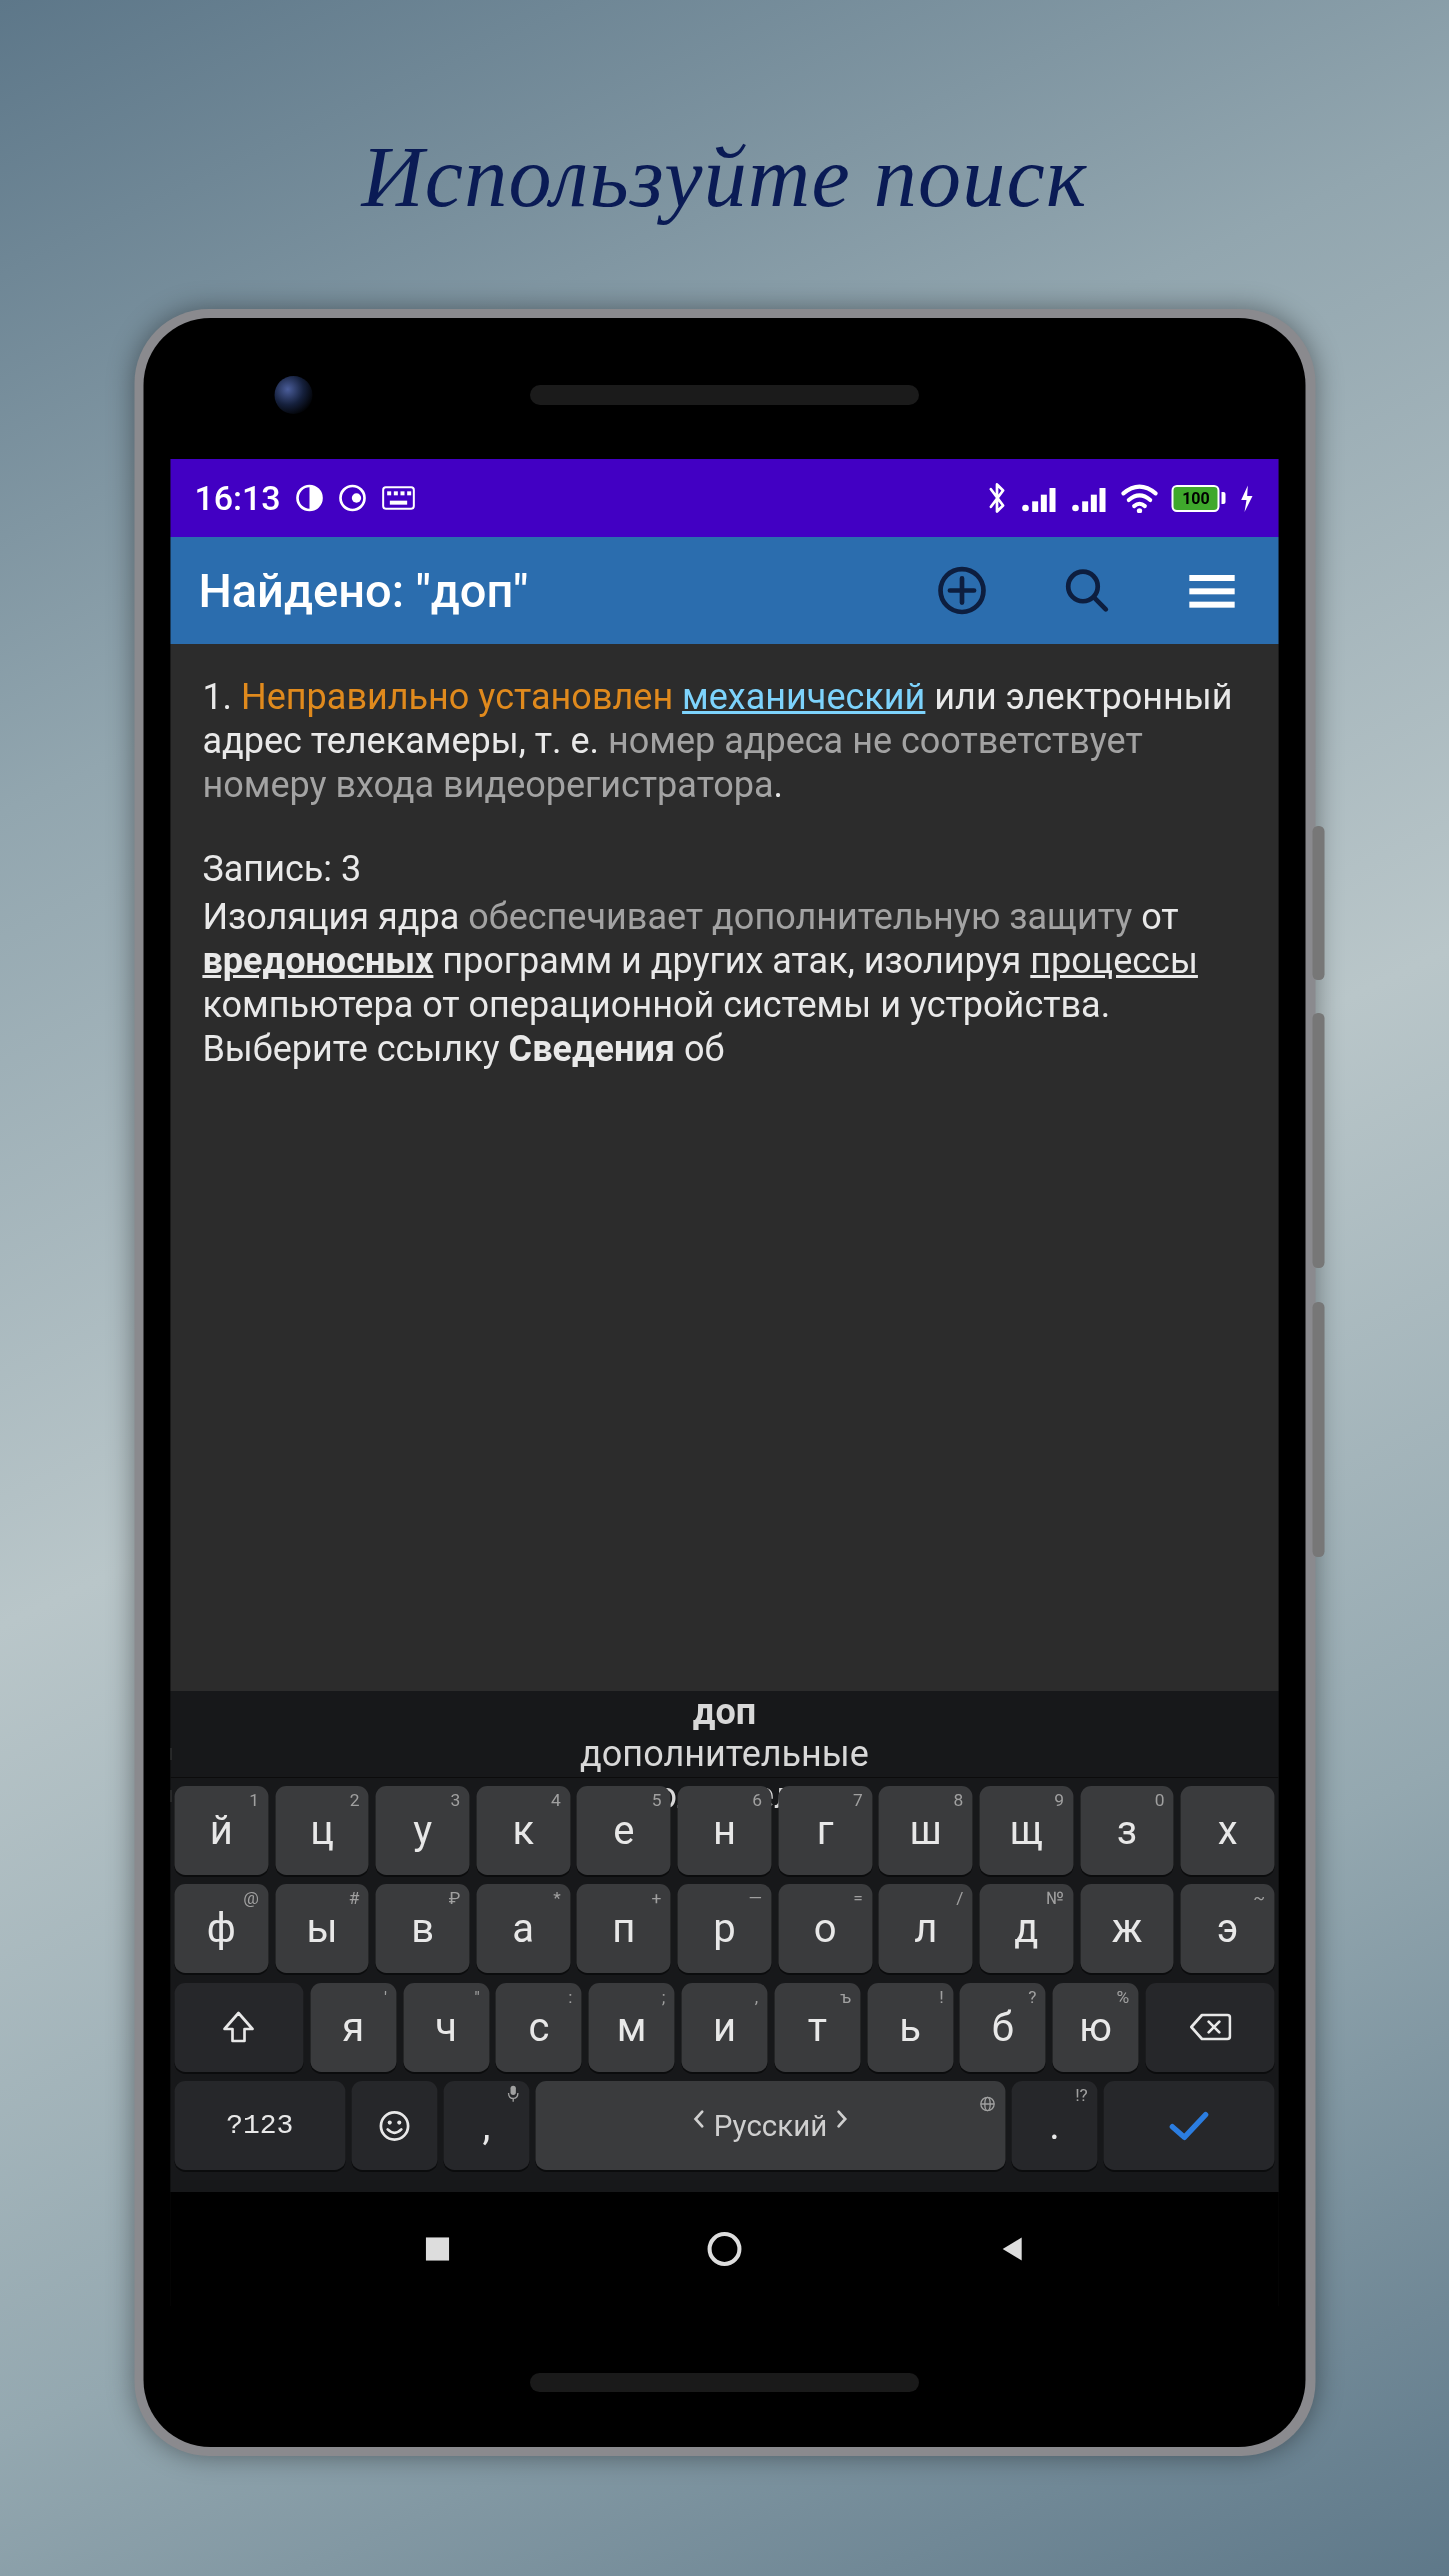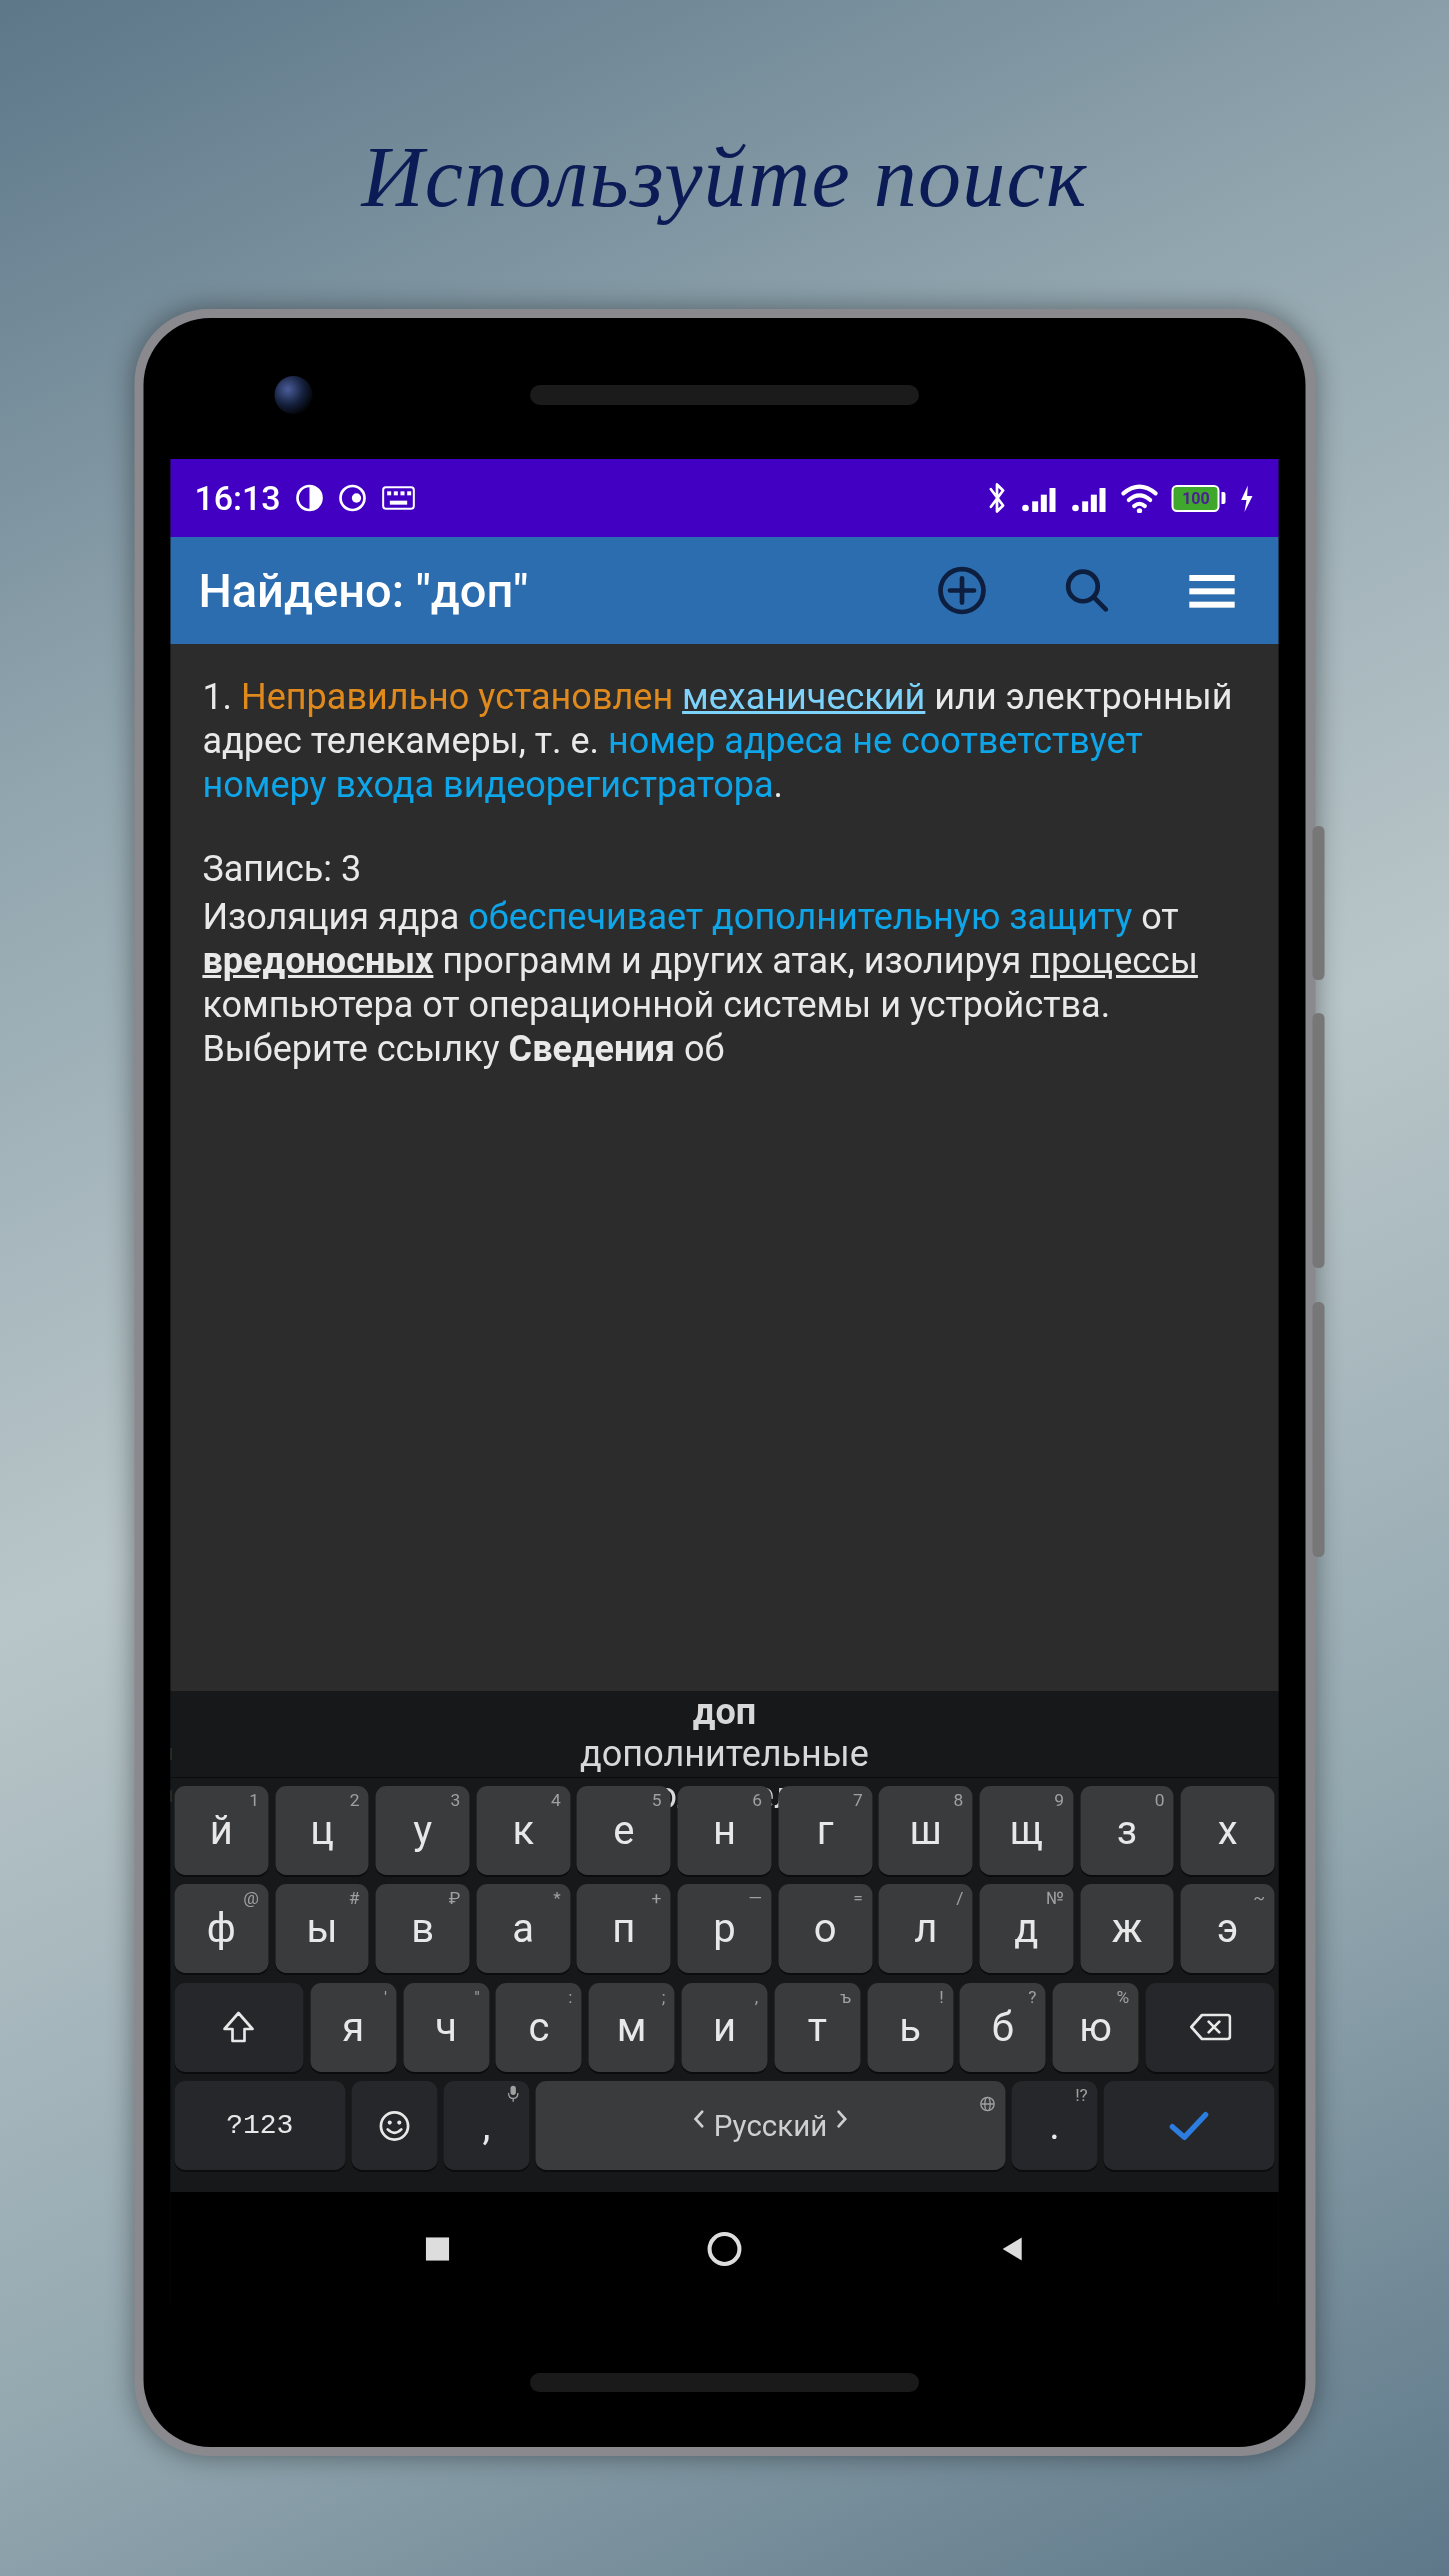--- a/index.html
+++ b/index.html
@@ -109,21 +109,21 @@
     display: inline-flex;
     align-items: center;
     gap: 1.3px;
   }
   .batt-body {
     width: 48px; height: 27px;
     border: 2.7px solid #fff;
     border-radius: 5.4px;
     position: relative;
     display: flex; align-items: center; justify-content: center;
-    font-size: 16px; font-weight: 700; color: #4c1d95;
+    font-size: 16px; font-weight: 700; color: #000000;
     background: #3fa82c;
   }
   .batt-cap { width: 4px; height: 12px; background: #fff; border-radius: 0 2px 2px 0; }
 
   .app-bar {
     height: 107px;
     background: #2b6dae;
     display: flex;
     align-items: center;
     padding: 0 28px 0 28px;
@@ -144,21 +144,21 @@
     padding: 32px 32px 20px 32px;
     color: #e9e9e9;
     font-size: 36px;
     line-height: 1.22;
     overflow: hidden;
   }
   .record { margin-bottom: 40px; }
   .rec-head { color: #e9e9e9; margin-bottom: 4px; }
   .orange { color: #e08a1d; }
   .orange-u { color: #7dd3fc; text-decoration: underline; }
-  .red { color: #0ea5e9; }
+  .red { color: #a3a3a3; }
   .bold-u { font-weight: 700; text-decoration: underline; }
   .u { text-decoration: underline; }
   .bold { font-weight: 700; }
 
   .keyboard {
     background: #17181a;
     display: flex;
     flex-direction: column;
   }
   .sug-row {

